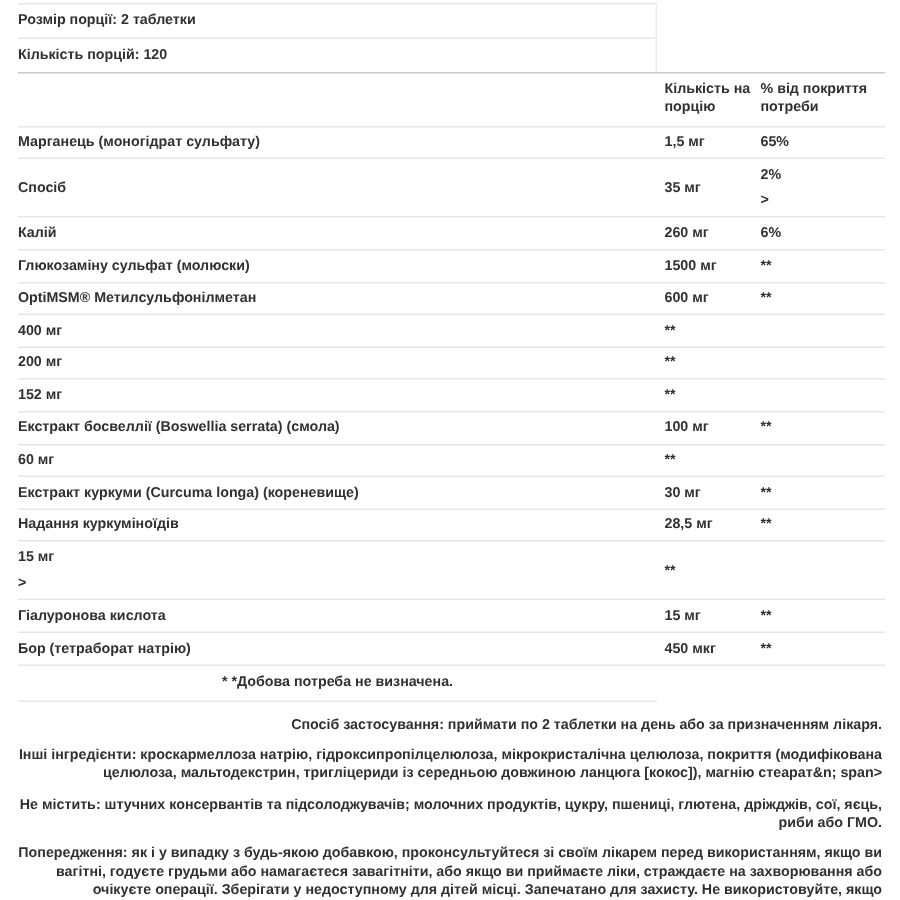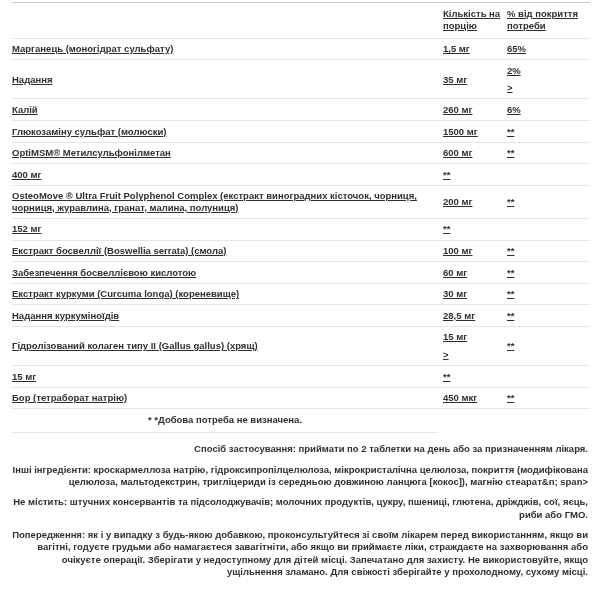--- a/index.html
+++ b/index.html
@@ -28,21 +28,20 @@
   .serving-row{padding:5px 0 6px;}
   .serving-row.first{border-bottom:1px solid var(--divider);}
 
   
   .facts-table{border-top:1px solid var(--divider-strong);}
   .facts-header,.facts-row{
     display:grid;
     grid-template-columns:1fr 64px 83px;
     align-items:center;
     border-bottom:1px solid var(--divider);
-    text-decoration:underline;
   }
   .facts-header{align-items:start;padding:5px 0 6px;}
   .facts-row{padding:4.5px 0;}
   .cell{line-height:1.22;}
   .cell-name{padding-right:14px;}
   .col-head{line-height:1.25;}
   .stack2{margin-top:6px;}
 
   
   .footnote{
@@ -55,39 +54,47 @@
   
   .paras{padding-right:2px;}
   .para{margin-top:8px;line-height:1.3;text-align:right;}
   .para.first{margin-top:10px;}
 </style>
 </head>
 <body>
 
 <div class="page">
 
+  <div class="serving-info">
+    <div class="serving-row first">
+      <span>Розмір порції: 2 таблетки</span>
+    </div>
+    <div class="serving-row">
+      <span>Кількість порцій: 120</span>
+    </div>
+  </div>
 
   <div class="facts-table">
     <div class="facts-header">
       <div class="cell cell-name"></div>
       <div class="cell col-head">Кількість на порцію</div>
       <div class="cell col-head">% від покриття потреби</div>
     </div>
     <div id="rows-container">
         <div class="facts-row">
           <div class="cell cell-name">Марганець (моногідрат сульфату)</div>
           <div class="cell">
             <div>1,5 мг</div>
           </div>
           <div class="cell">
             <div>65%</div>
           </div>
         </div>
         <div class="facts-row">
-          <div class="cell cell-name">Надання</div>
+          <div class="cell cell-name">Спосіб</div>
           <div class="cell">
             <div>35 мг</div>
           </div>
           <div class="cell">
             <div>2%</div>
             <div class="stack2">&gt;</div>
           </div>
         </div>
         <div class="facts-row">
           <div class="cell cell-name">Калій</div>
@@ -118,21 +125,20 @@
         </div>
         <div class="facts-row">
           <div class="cell">
             <div>400 мг</div>
           </div>
           <div class="cell">
             <div>**</div>
           </div>
         </div>
         <div class="facts-row">
-          <div class="cell cell-name">OsteoMove ®  Ultra Fruit Polyphenol Complex (екстракт виноградних кісточок, чорниця, чорниця, журавлина, гранат, малина, полуниця)</div>
           <div class="cell">
             <div>200 мг</div>
           </div>
           <div class="cell">
             <div>**</div>
           </div>
         </div>
         <div class="facts-row">
           <div class="cell">
             <div>152 мг</div>
@@ -144,21 +150,20 @@
         <div class="facts-row">
           <div class="cell cell-name">Екстракт босвеллії (Boswellia serrata) (смола)</div>
           <div class="cell">
             <div>100 мг</div>
           </div>
           <div class="cell">
             <div>**</div>
           </div>
         </div>
         <div class="facts-row">
-          <div class="cell cell-name">Забезпечення босвеллієвою кислотою</div>
           <div class="cell">
             <div>60 мг</div>
           </div>
           <div class="cell">
             <div>**</div>
           </div>
         </div>
         <div class="facts-row">
           <div class="cell cell-name">Екстракт куркуми (Curcuma longa) (кореневище)</div>
           <div class="cell">
@@ -171,30 +176,30 @@
         <div class="facts-row">
           <div class="cell cell-name">Надання куркуміноїдів</div>
           <div class="cell">
             <div>28,5 мг</div>
           </div>
           <div class="cell">
             <div>**</div>
           </div>
         </div>
         <div class="facts-row">
-          <div class="cell cell-name">Гідролізований колаген типу II (Gallus gallus) (хрящ)</div>
           <div class="cell">
             <div>15 мг</div>
             <div class="stack2">&gt;</div>
           </div>
           <div class="cell">
             <div>**</div>
           </div>
         </div>
         <div class="facts-row">
+          <div class="cell cell-name">Гіалуронова кислота</div>
           <div class="cell">
             <div>15 мг</div>
           </div>
           <div class="cell">
             <div>**</div>
           </div>
         </div>
         <div class="facts-row">
           <div class="cell cell-name">Бор (тетраборат натрію)</div>
           <div class="cell">

